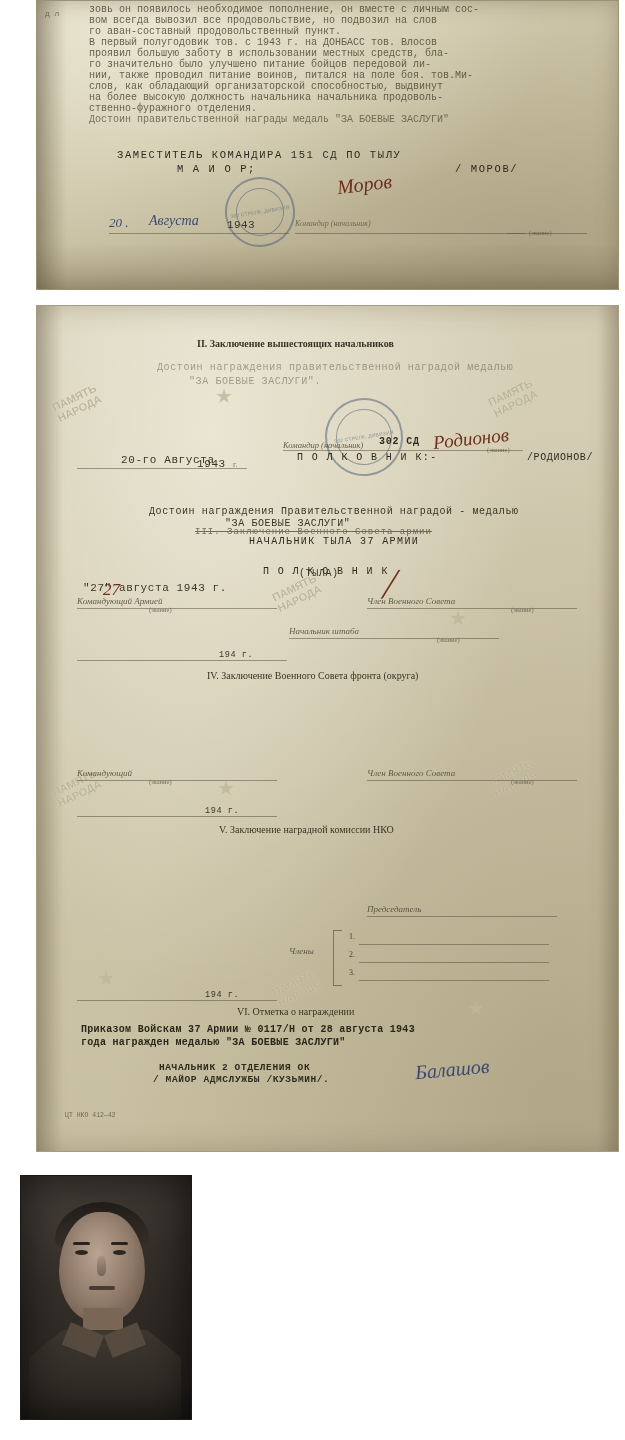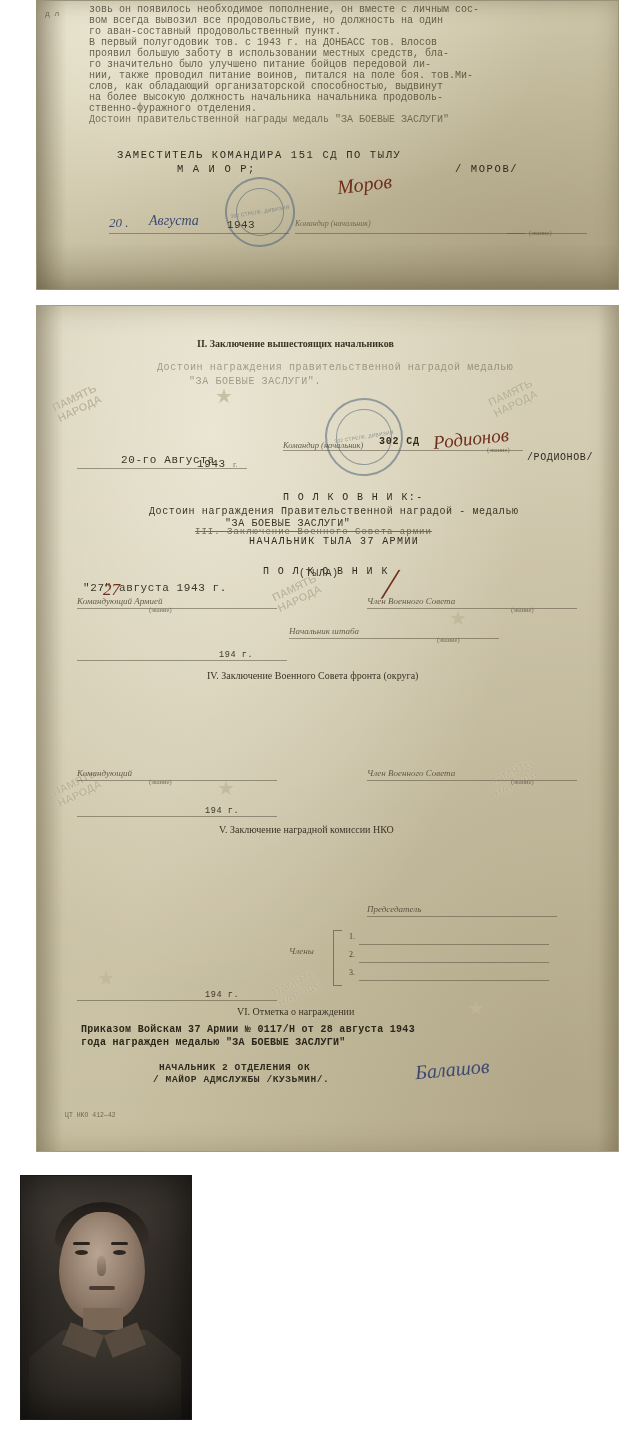--- a/index.html
+++ b/index.html
@@ -333,21 +333,21 @@
 <div class="page">
 
   <div class="scan-top">
     <div class="edge-left"></div>
     <div class="edge-bottom"></div>
 
     <div class="leftmargin-letters">д
 л</div>
 
     <div class="t-line" style="left:52px; top:4px;">зовь он появилось необходимое пополнение, он вместе с личным сос-</div>
-    <div class="t-line" style="left:52px; top:15px;">вом всегда  вывозил все продовольствие, но должность на один</div>
+    <div class="t-line" style="left:52px; top:15px;">вом всегда  вывозил все продовольствие, но подвозил на слов</div>
     <div class="t-line" style="left:52px; top:26px;">го аван-составный продовольственный пункт.</div>
     <div class="t-line" style="left:52px; top:37px;">В первый полугодовик тов. с 1943 г. на ДОНБАСС  тов. Влосов</div>
     <div class="t-line" style="left:52px; top:48px;">проявил большую заботу в использовании местных средств, бла-</div>
     <div class="t-line" style="left:52px; top:59px;">го значительно было улучшено питание бойцов передовой ли-</div>
     <div class="t-line" style="left:52px; top:70px;">нии, также проводил питание воинов, питался на поле боя. тов.Ми-</div>
     <div class="t-line" style="left:52px; top:81px;">слов, как обладающий организаторской способностью, выдвинут</div>
     <div class="t-line" style="left:52px; top:92px;">на более высокую должность начальника начальника продоволь-</div>
     <div class="t-line" style="left:52px; top:103px;">ственно-фуражного отделения.</div>
     <div class="t-line" style="left:52px; top:114px; opacity:0.7;">Достоин правительственной награды медаль "ЗА БОЕВЫЕ ЗАСЛУГИ"</div>
 
@@ -404,21 +404,21 @@
       <div class="txt">302 СТРЕЛК. ДИВИЗИЯ</div>
     </div>
 
     <div class="typed-norm" style="left:52px; top:148px; font-size:11px;margin-left:32px;">20-го Августа</div>
     <div class="typed-norm" style="left:160px; top:152px; font-size:11px;">1943</div>
     <div class="small-label" style="left:196px; top:154px; font-size:8px;">г.</div>
     <div class="rule" style="left:40px; top:162px; width:170px;"></div>
 
     <div class="form-label" style="left:246px; top:134px; font-size:8.5px;">Командир (начальник)</div>
     <div class="typed-bold" style="left:342px; top:130px; font-size:10px; letter-spacing:0.8px; font-weight:bold;">302 СД</div>
-    <div class="typed-bold" style="left:246px; top:146px;margin-top:40px;">П О Л К О В Н И К:-</div>
+    <div class="typed-bold" style="left:260px; top:146px;">П О Л К О В Н И К:-</div>
     <div class="small-label" style="left:450px; top:140px;">(звание)</div>
     <div class="typed-bold" style="left:490px; top:146px; font-size:10px; letter-spacing:0.6px;">/РОДИОНОВ/</div>
     <div class="rule" style="left:246px; top:144px; width:240px;"></div>
     <div class="ink" style="left:396px; top:122px; font-size:19px; transform:rotate(-6deg);">Родионов</div>
 
     <div class="typed-strike" style="left:158px; top:178px; font-size:9px; letter-spacing:1px;">III. Заключение Военного Совета армии</div>
 
     <div class="typed-norm" style="left:112px; top:200px;">Достоин награждения Правительственной наградой - медалью</div>
     <div class="typed-norm" style="left:188px; top:212px;">"ЗА БОЕВЫЕ ЗАСЛУГИ"</div>
     <div class="typed-bold" style="left:212px; top:230px;">НАЧАЛЬНИК ТЫЛА 37 АРМИИ</div>

